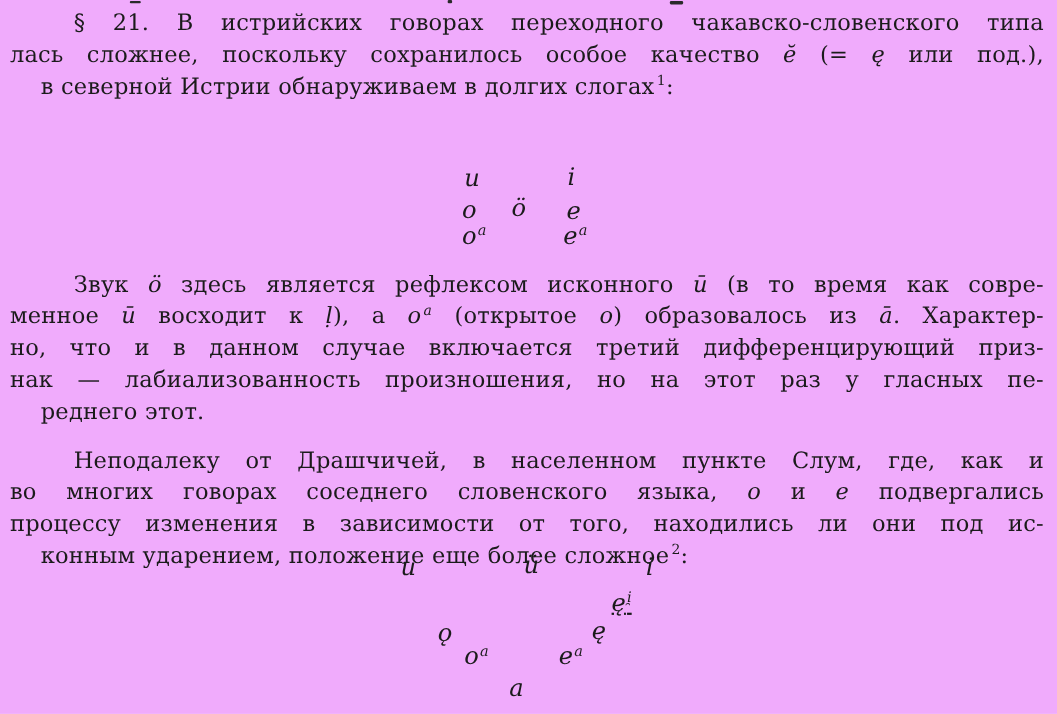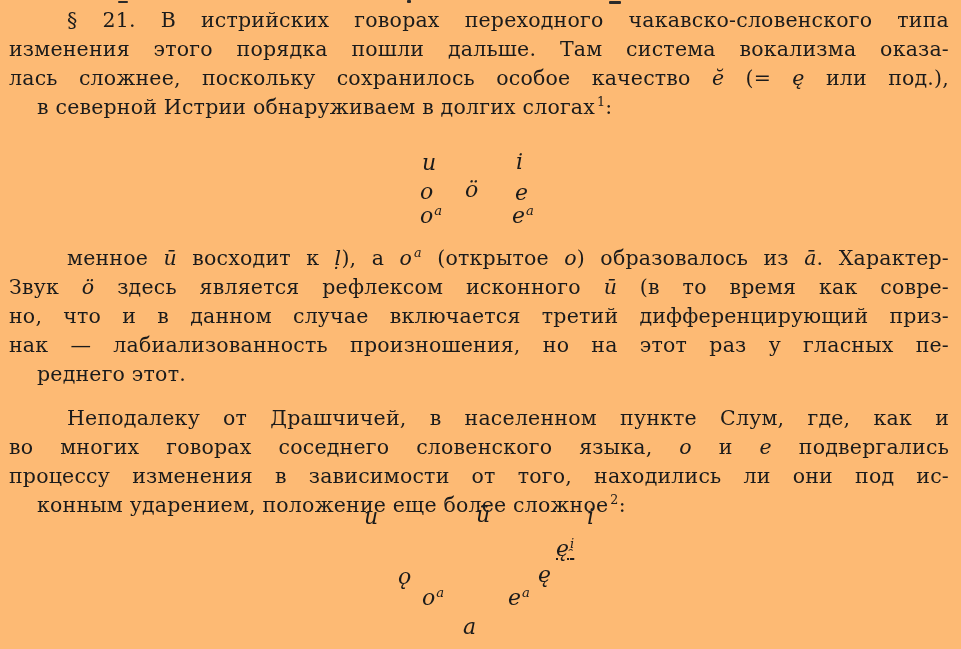--- a/index.html
+++ b/index.html
@@ -1,19 +1,19 @@
 <!DOCTYPE html>
 <html><head>
 <meta charset="utf-8">
 <style>
   html,body{margin:0;padding:0;background:#ffffff;}
   .page{
     position:relative;
     width:961px;height:649px;
-    background:#fdba74;
+    background:#f0abfc;
     color:#1b1b1b;
     font-family:"DejaVu Serif", serif;
     overflow:hidden;
   }
   .para{
     position:absolute;
     left:9px;
     width:940px;
   }
   .line{
@@ -55,28 +55,27 @@
 <body>
 
 <div class="page">
 
   <div class="artifact" style="left:118px;top:1px;width:10px;height:2px;"></div>
   <div class="artifact" style="left:609px;top:1px;width:12px;height:3px;"></div>
   <div class="artifact" style="left:407px;top:0px;width:4px;height:3px;"></div>
 
   <div class="para" style="top:6px;">
       <div class="line">§ 21. В истрийских говорах переходного чакавско-словенского типа</div>
-      <div class="line">изменения этого порядка пошли дальше. Там система вокализма оказа-</div>
       <div class="line">лась сложнее, поскольку сохранилось особое качество <i>ĕ</i> (= <i>ę</i> или под.),</div>
       <div class="line">в северной Истрии обнаруживаем в долгих слогах<sup>1</sup>:</div>
     </div>
 
   <div class="para" style="top:244px;">
+      <div class="line">Звук <i>ö</i> здесь является рефлексом исконного <i>ū</i> (в то время как совре-</div>
       <div class="line">менное <i>ū</i> восходит к <i>ḷ</i>), а <i>o<sup>a</sup></i> (открытое <i>o</i>) образовалось из <i>ā</i>. Характер-</div>
-      <div class="line">Звук <i>ö</i> здесь является рефлексом исконного <i>ū</i> (в то время как совре-</div>
       <div class="line">но, что и в данном случае включается третий дифференцирующий приз-</div>
       <div class="line">нак — лабиализованность произношения, но на этот раз у гласных пе-</div>
       <div class="line">реднего этот.</div>
     </div>
 
   <div class="para" style="top:404px;">
       <div class="line">Неподалеку от Драшчичей, в населенном пункте Слум, где, как и</div>
       <div class="line">во многих говорах соседнего словенского языка, <i>о</i> и <i>е</i> подвергались</div>
       <div class="line">процессу изменения в зависимости от того, находились ли они под ис-</div>
       <div class="line">конным ударением, положение еще более сложное<sup>2</sup>:</div>

